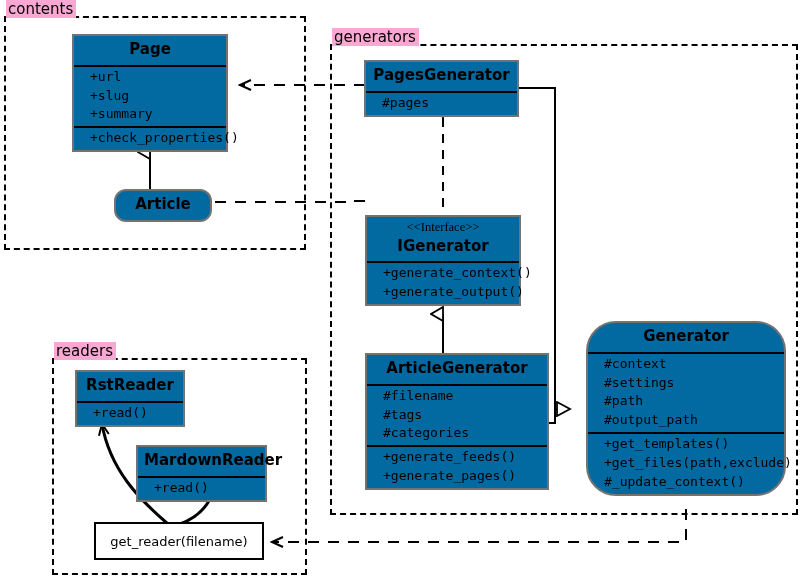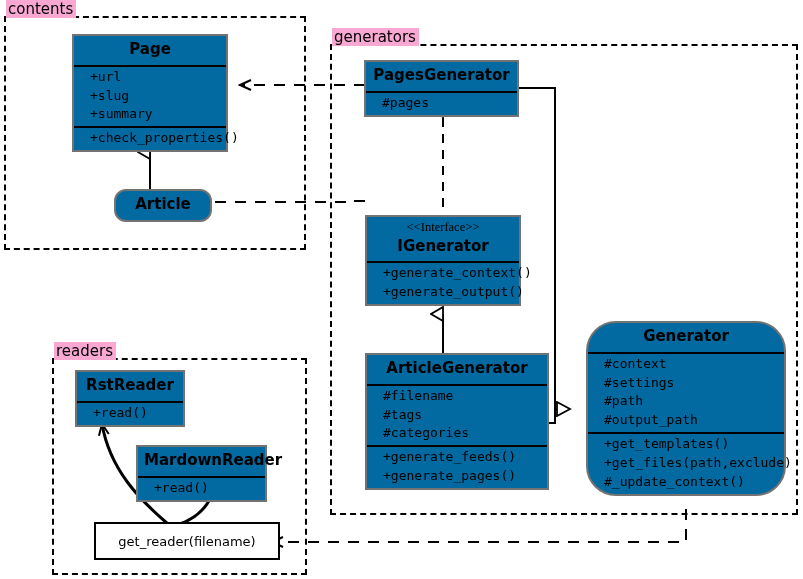--- a/index.html
+++ b/index.html
@@ -242,17 +242,17 @@
     </div>
   </div>
 
   <div class="uml-box" style="left:136px; top:418px; width:131px;margin-top:27px;">
     <div class="uml-name">MardownReader</div>
     <div class="uml-compartment">
       <div class="uml-item">+read()</div>
     </div>
   </div>
 
-  <div class="plain-box" style="left:94px; top:522px; width:186px; height:38px;">
+  <div class="plain-box" style="left:94px; top:522px; width:170px; height:38px;">
     <span>get_reader(filename)</span>
   </div>
 
 </div>
 
 </body></html>

